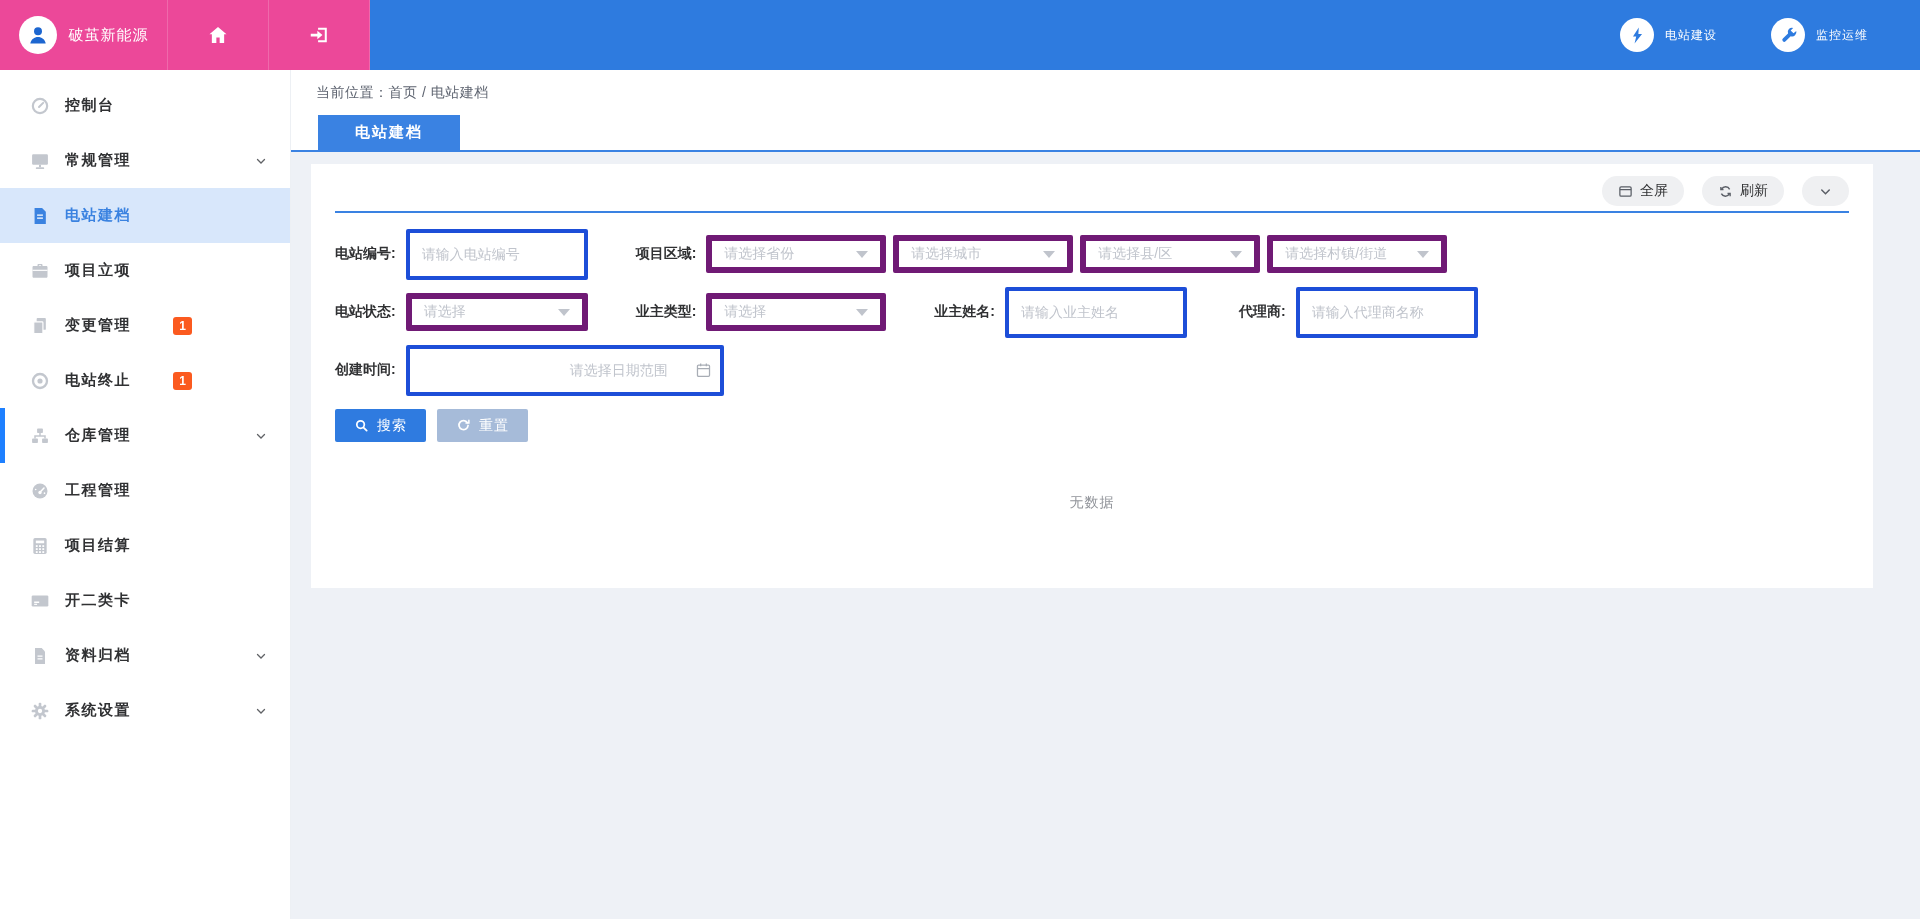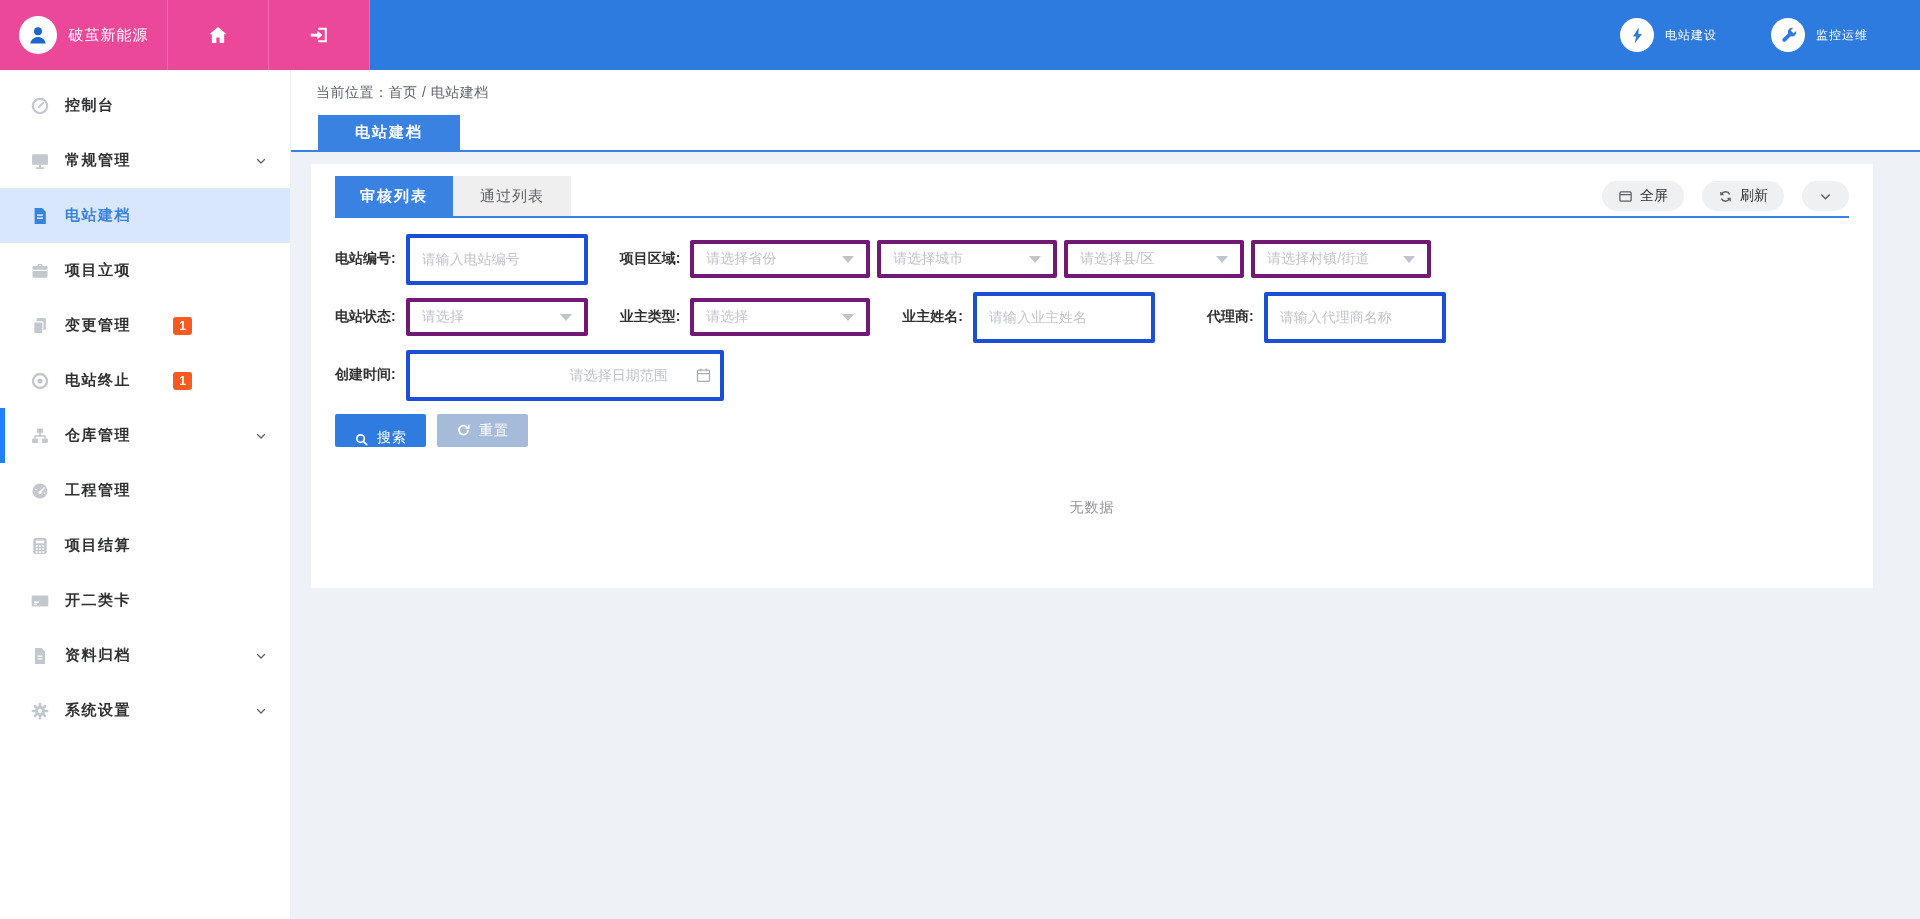--- a/index.html
+++ b/index.html
@@ -62,38 +62,38 @@
 
   
   .filters { margin-top:22px; }
   .frow { display:flex; align-items:center; height:38px; margin-bottom:20px; }
   .fgroup { display:flex; align-items:center; }
   .flabel { font-size:14px; color:#303133; font-weight:700; margin-right:10px; white-space:nowrap; }
   .finput { height:51px; border:4px solid #1d4ed8; border-radius:2px; padding:0 12px; font-size:14px; color:#333;
     background:#fff; outline:none; font-family:inherit; }
   .finput::placeholder { color:#C0C4CC; }
   .w182 { width:182px; } .w180 { width:180px; }
-  .fselect { width:182px; height:38px; border:4px solid #701a75; border-radius:2px; background:#fff; display:flex;
+  .fselect { width:182px; height:38px; border:6px solid #701a75; border-radius:2px; background:#fff; display:flex;
     align-items:center; justify-content:space-between; padding:0 12px; cursor:pointer; }
   .fselect.w180 { width:180px; }
   .fselect .ph { font-size:14px; color:#C0C4CC; white-space:nowrap; overflow:hidden; }
   .caret { width:0; height:0; border-left:6px solid transparent; border-right:6px solid transparent; border-top:7px solid #C0C4CC; flex:0 0 auto; margin-left:6px; }
   .selgroup { display:flex; gap:7px; }
-  .ml48 { margin-left:32px; } .ml52 { margin-left:52px; }
+  .ml48 { margin-left:48px; } .ml52 { margin-left:52px; }
   .datewrap { position:relative; }
   .datewrap .finput { width:318px; padding-right:52px;text-align:right; }
   .cal { position:absolute; right:12px; top:50%; transform:translateY(-50%); width:17px; height:17px; color:#A8ADB5; }
   .cal svg { width:100%; height:100%; }
 
   
   .btnrow { display:flex; margin-top:4px; }
   .btn { height:33px; border:none; border-radius:2px; color:#fff; font-size:14px; letter-spacing:1px;
     display:flex; align-items:center; gap:8px; padding:0 19px; cursor:pointer; font-family:inherit; }
   .btn svg { width:15px; height:15px; }
-  .btn.search { background:#2F7BE0;align-items:flex-end; }
+  .btn.search { background:#2F7BE0; }
   .btn.reset { background:#A6BBD9; margin-left:11px; }
 
   
   .table { margin-top:24px; }
   .thead { display:flex; align-items:center; height:46px; background:#F2F3F5; font-size:14px; color:#5F6368; }
   .th { white-space:nowrap; flex:0 0 auto; }
   .th.first { padding-left:15px; }
   .th.last { flex:1 1 auto; }
   .empty { text-align:center; padding:28px 0 8px; color:#909399; font-size:14px; letter-spacing:1px; }
 </style>
@@ -306,24 +306,20 @@
     <div class="breadcrumb">
       <span>当前位置：</span><span>首页 / 电站建档</span>
     </div>
     <div class="page-tab">电站建档</div>
   </div>
 
   <div class="content">
     <div class="card">
 
       <div class="card-head">
-        <div class="tabs">
-          <div class="tab active">审核列表</div>
-          <div class="tab inactive">通过列表</div>
-        </div>
         <div class="tools">
           <div class="pill">
             <svg viewBox="0 0 24 24" fill="none" stroke="currentColor" stroke-width="2">
               <rect x="3" y="4.5" width="18" height="15" rx="2"></rect>
                 <path d="M3 9h18"></path>
             </svg>
             <span>全屏</span>
           </div>
           <div class="pill">
             <svg viewBox="0 0 24 24" fill="none" stroke="currentColor" stroke-width="2.2">

